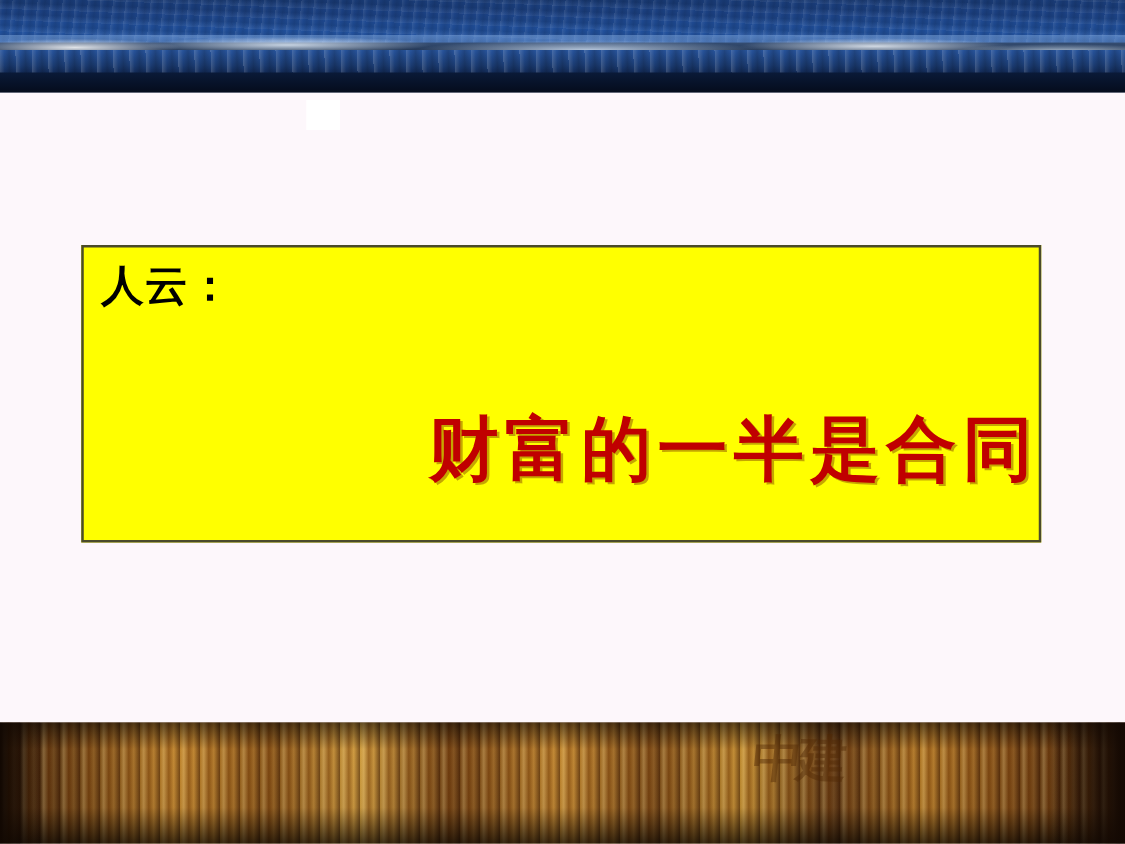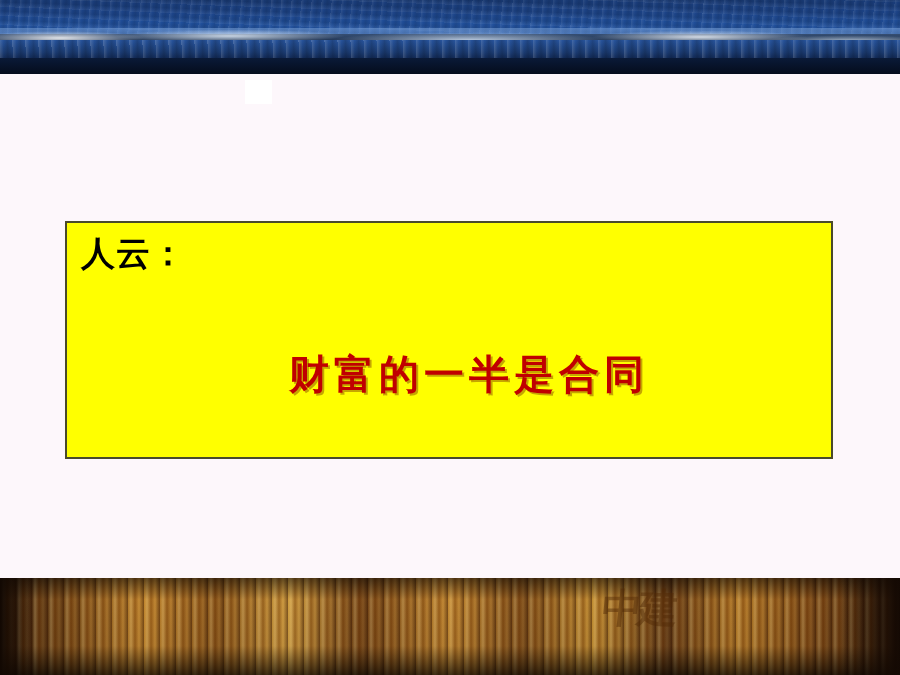--- a/index.html
+++ b/index.html
@@ -79,39 +79,38 @@
   }
 
   
   .quote-box {
     position: absolute;
     left: 65px; top: 196px;
     width: 768px; height: 238px;
     background: #ffff00;
     border: 2px solid #4a4a2a;
     box-sizing: border-box;
-    margin-top: 25px;
   }
   .quote-lead {
     position: absolute;
     left: 14px; top: 8px;
     font-size: 34px;
     font-weight: bold;
     color: #000000;
     letter-spacing: 1px;
     font-family: "DejaVu Sans", "Liberation Sans", sans-serif;
   }
   .quote-main {
     position: absolute;
     left: 0; top: 124px;
     width: 100%;
-    text-align: center;
+    text-align: right;
     padding-left: 40px;
     box-sizing: border-box;
-    font-size: 40px;
+    font-size: 56px;
     font-weight: bold;
     color: #c00000;
     letter-spacing: 5px;
     text-shadow: 2px 2px 0 rgba(90,0,0,.35);
     font-family: "DejaVu Serif", "Liberation Serif", serif;
   }
 
   
   .bottom-band {
     position: absolute;

